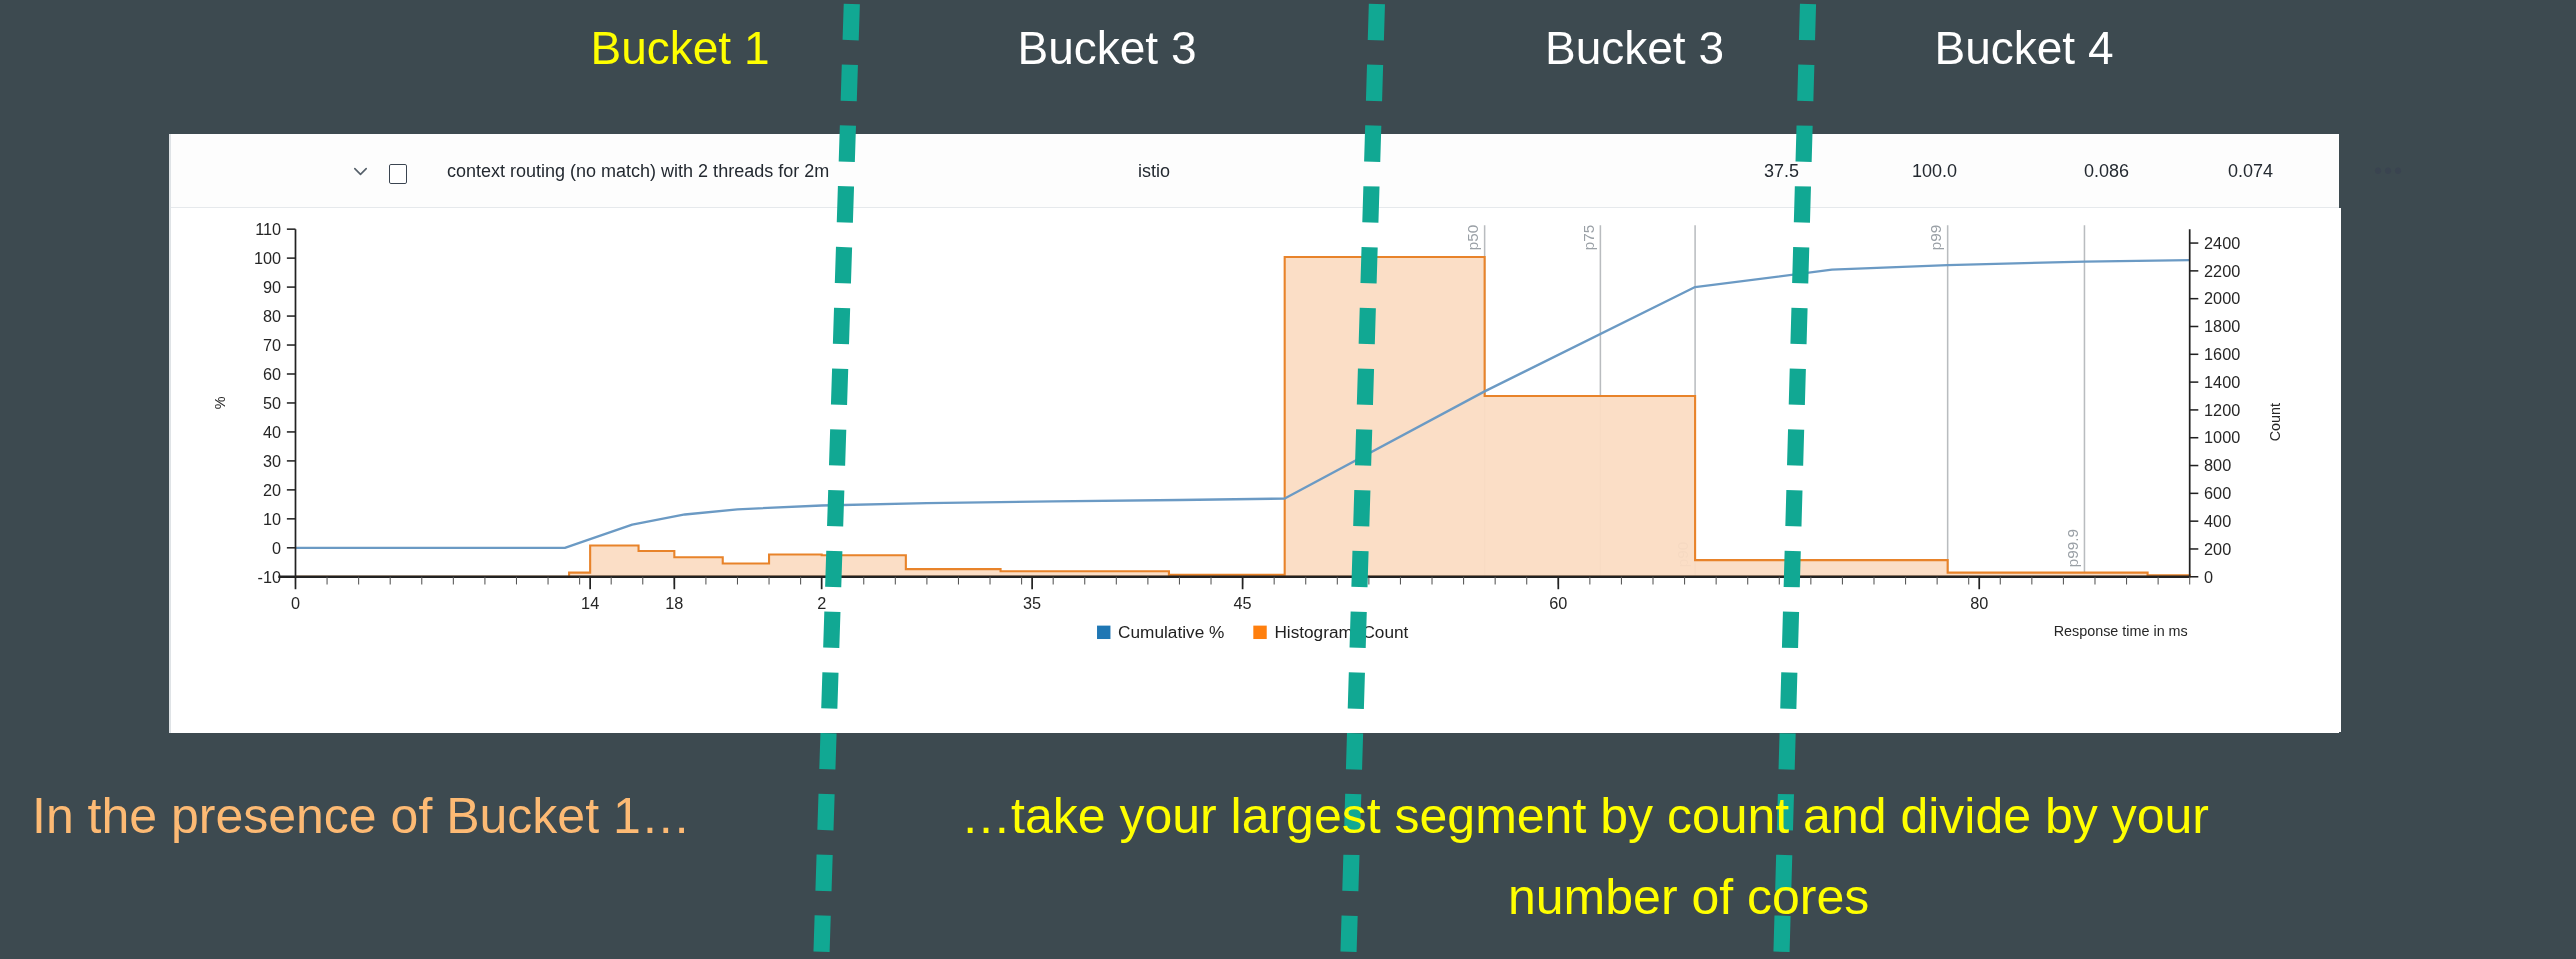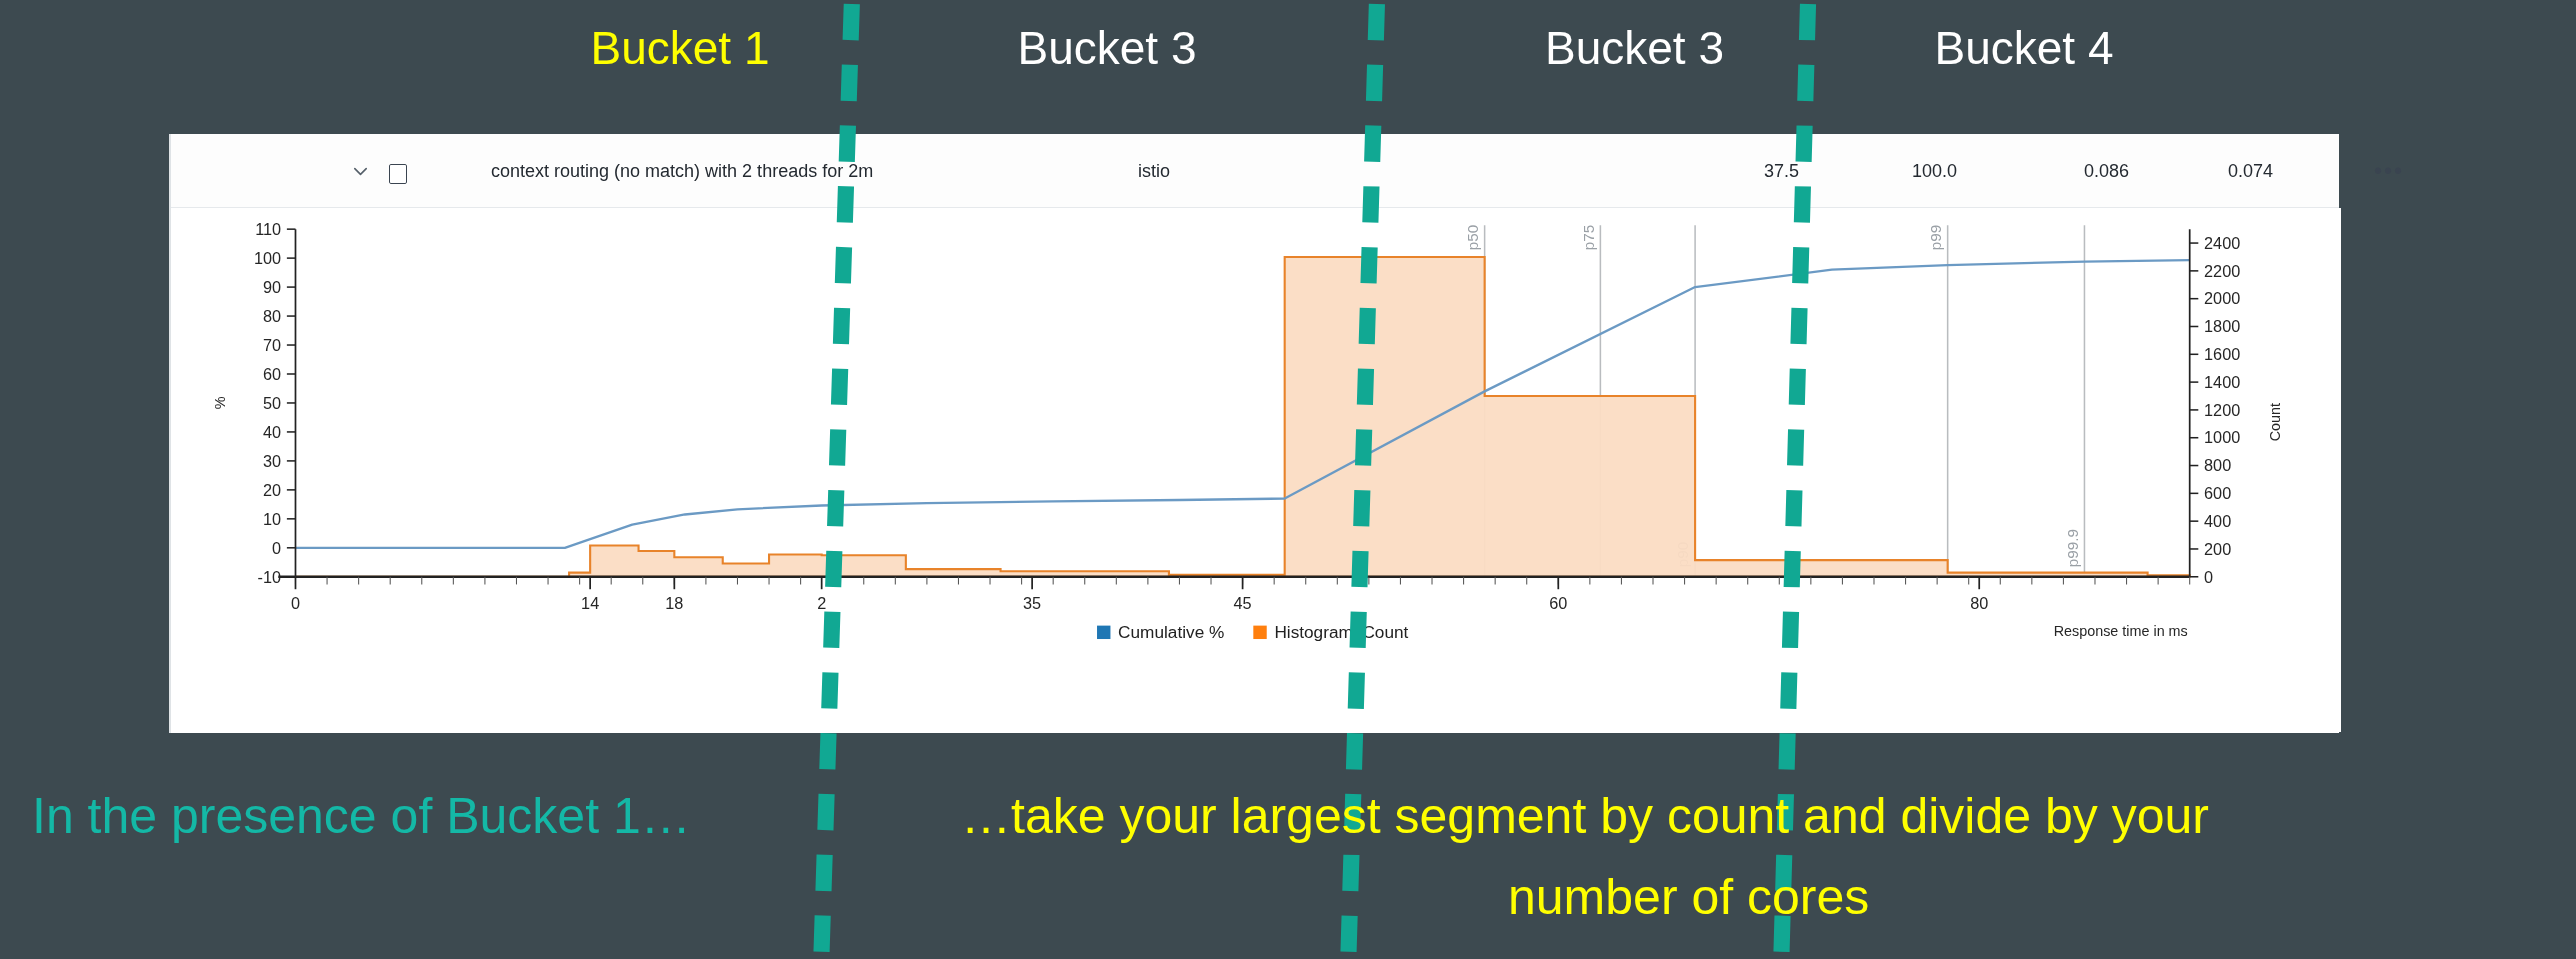--- a/index.html
+++ b/index.html
@@ -58,21 +58,21 @@
   .legend-text { font-family: "Liberation Sans", sans-serif; fill: #222; font-size: 18px; }
 
   
   .sep { position: absolute; top: 0; width: 0; height: 960px; pointer-events:none; }
   .sep svg { overflow: visible; }
 
   
   .caption {
     position: absolute; font-size: 50px; font-weight: 400; white-space: nowrap;
   }
-  .caption.white { color: #14b8a6; }
+  .caption.white { color: #fdba74; }
   .caption.yellow { color: #ffff00; }
 </style>
 </head>
 <body>
 
 <div id="stage">
 
   <div id="bucket-headers">
       <div class="bucket-label hl" style="left: 546px; width: 268px;">Bucket 1</div>
       <div class="bucket-label" style="left: 973px; width: 268px;">Bucket 3</div>
@@ -82,21 +82,21 @@
 
   <div id="card">
 
     <div id="row-header">
       <span class="chev">
         <svg width="19" height="19" viewBox="0 0 20 20" aria-hidden="true">
           <path d="M4 7 L10 13 L16 7" fill="none" stroke="#56606a" stroke-width="1.7" stroke-linecap="round" stroke-linejoin="round"></path>
         </svg>
       </span>
       <span class="chkbox"></span>
-      <span class="rh-cell" style="left:276px;margin-left:44px;">context routing (no match) with 2 threads for 2m</span>
+      <span class="rh-cell" style="left:276px;">context routing (no match) with 2 threads for 2m</span>
       <span class="rh-cell" style="left:967px;">istio</span>
       <span class="rh-cell" style="left:1593px;">37.5</span>
       <span class="rh-cell" style="left:1741px;">100.0</span>
       <span class="rh-cell" style="left:1913px;">0.086</span>
       <span class="rh-cell" style="left:2057px;">0.074</span>
       <span class="rh-cell dots" style="left:2040px; left:2203px;">•••</span>
     </div>
 
     <div id="plot">
       <svg class="chart" id="chart-svg" viewBox="0 0 2266 547">

